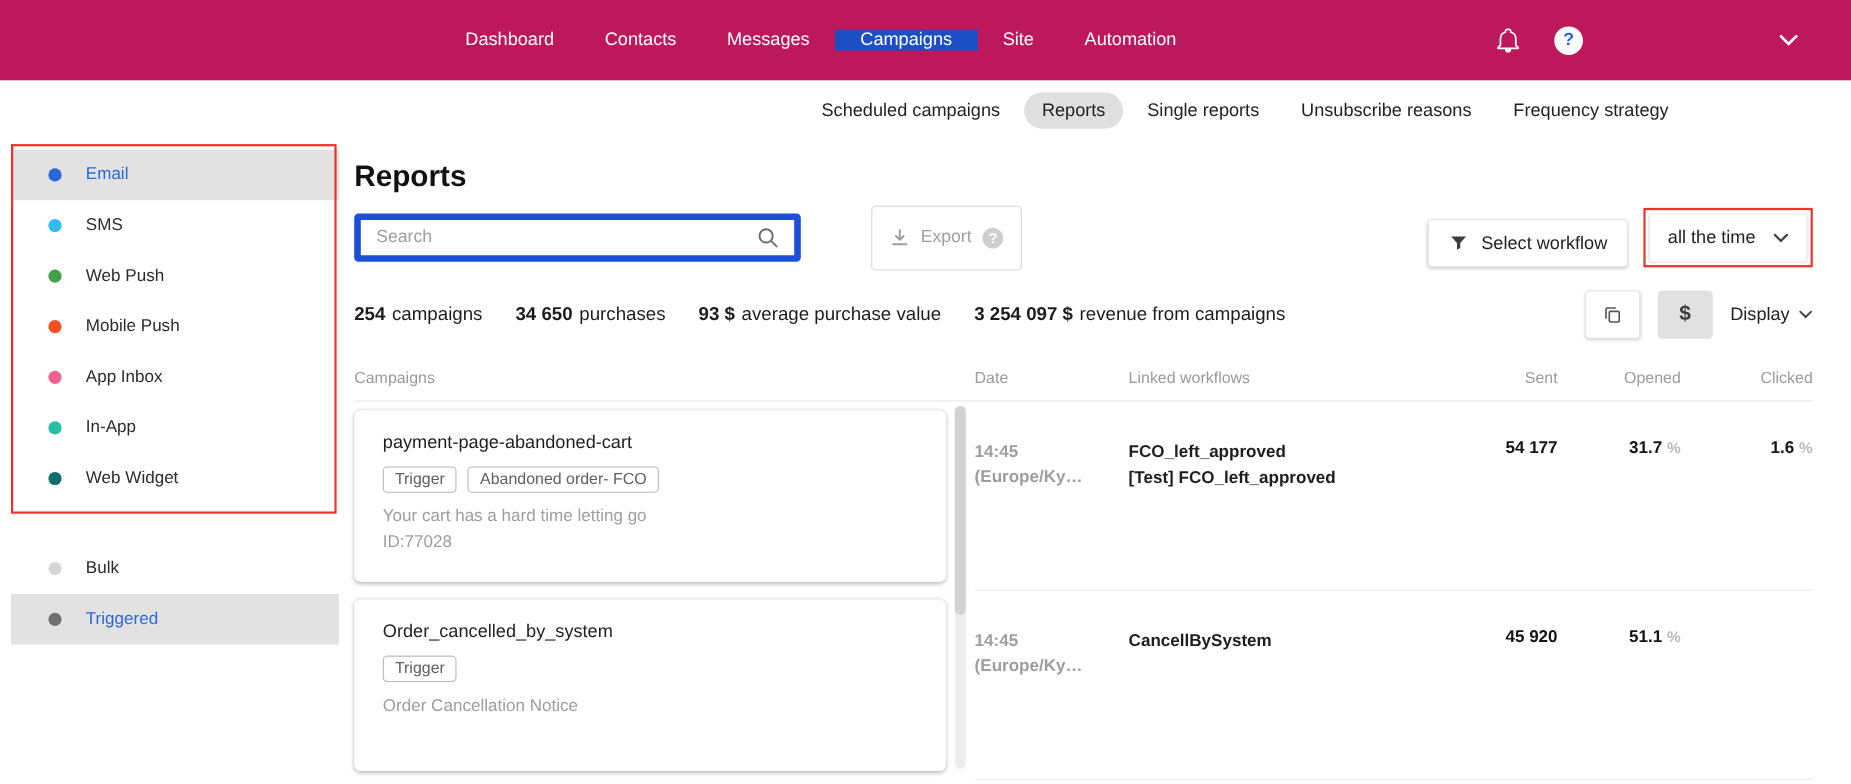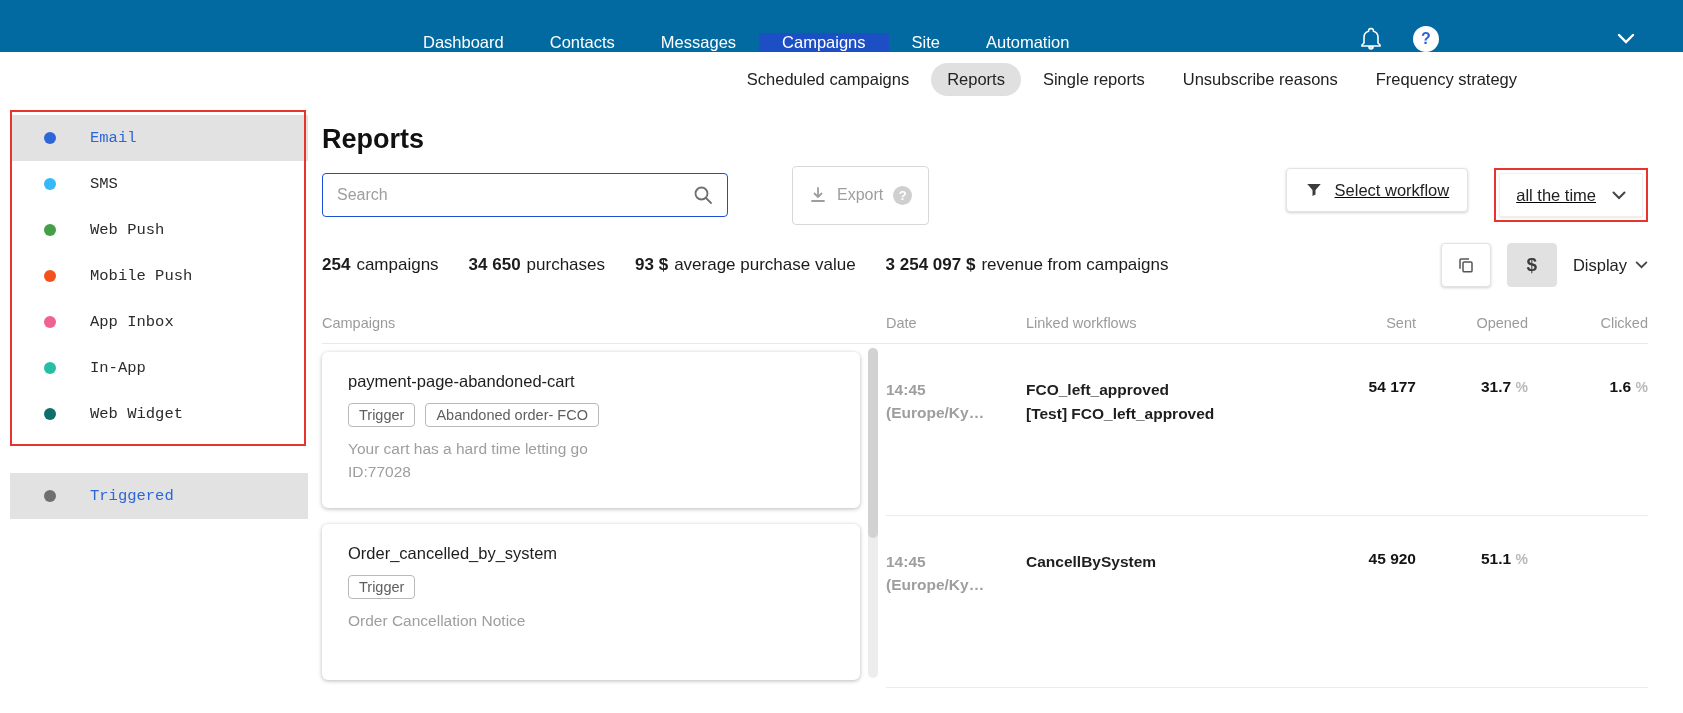--- a/index.html
+++ b/index.html
@@ -1,20 +1,20 @@
 <!DOCTYPE html>
 <html><head>
 <meta charset="utf-8">
 <style>
   * { margin:0; padding:0; box-sizing:border-box; }
   html,body { width:1683px; height:713px; overflow:hidden; background:#fff;
               font-family:"Liberation Sans", sans-serif; }
 
   
-  .topbar { height:52px; background:#0369a1; display:flex; align-items:flex-end; }
+  .topbar { height:73px; background:#be185d; display:flex; align-items:center; }
   .nav-menu { display:flex; margin-left:400px; }
   .nav-item { display:flex; align-items:center; padding:0 23px; color:#fff; font-size:16.5px; cursor:pointer; }
   .nav-item.active { background:#1d4fc4; }
   .topbar-right { margin-left:auto; display:flex; align-items:center; padding-right:48px; }
   .tb-icon { display:flex; align-items:center; justify-content:center; cursor:pointer; }
   .help-circle { width:26px; height:26px; border-radius:50%; background:#fff; color:#2b62d9;
                  font-weight:bold; font-size:16px; display:flex; align-items:center; justify-content:center; margin-left:30px; }
   .acct-chevron { margin-left:178px; }
 
   
@@ -22,42 +22,42 @@
             padding-right:150px; gap:6px; font-size:16.5px; color:#222; }
   .subnav-item { padding:7px 16px; border-radius:18px; cursor:pointer; white-space:nowrap; }
   .subnav-item.selected { background:#e0e0e0; }
 
   
   .page { display:flex; height:595px; }
   .sidebar { width:308px; flex-shrink:0; position:relative; padding-top:9px; }
   .annotation-box { position:absolute; left:10px; top:4px; width:296px; height:336px;
                     border:2px solid #e8342c; pointer-events:none; z-index:5; }
   .side-item { height:46px; display:flex; align-items:center; margin-left:10px;
-               padding-left:34px; gap:34px; cursor:pointer;font-family:Liberation Mono, monospace; }
+               padding-left:34px; gap:22px; cursor:pointer; }
   .side-item.selected { background:#e2e2e2; }
   .dot { width:12px; height:12px; border-radius:50%; flex-shrink:0; }
   .side-label { font-size:15.5px; color:#2b2b2b; }
   .side-item.selected .side-label { color:#2d66d9; }
   .type-group { margin-top:36px; }
 
   .main { flex:1; min-width:0; padding:18px 35px 0 14px; }
   .page-title { font-size:27px; font-weight:bold; color:#111; }
 
   
   .controls { margin-top:16px; display:flex; align-items:center; height:48px; }
-  .search-box { width:406px; height:44px; border:1px solid #1d4ed8; border-radius:4px;
+  .search-box { width:406px; height:44px; border:6px solid #1d4ed8; border-radius:4px;
                 display:flex; align-items:center; padding:0 14px; background:#fff; }
   .search-box input { border:none; outline:none; flex:1; font-size:16px; font-family:inherit; color:#444; }
   .search-box input::placeholder { color:#9e9e9e; }
   .export-btn { margin-left:64px; height:59px; border:1px solid #d8d8d8; border-radius:4px;
                 display:flex; align-items:center; gap:10px; padding:0 16px;
                 color:#9e9e9e; font-size:16px; background:#fff; cursor:pointer; }
   .help-badge { width:19px; height:19px; border-radius:50%; background:#cfcfcf; color:#fff;
                 font-size:13px; font-weight:bold; display:flex; align-items:center; justify-content:center; }
-  .controls-right { margin-left:auto; display:flex; align-items:flex-start; gap:26px;text-decoration:underline; }
+  .controls-right { margin-left:auto; display:flex; align-items:flex-end; gap:14px; }
   .workflow-btn { height:44px; background:#fff; border:1px solid #e3e3e3; border-radius:4px;
                   box-shadow:0 1px 3px rgba(0,0,0,0.18); display:flex; align-items:center;
                   gap:12px; padding:0 18px; font-size:16.5px; color:#222; cursor:pointer; }
   .time-wrap { border:2px solid #e8342c; padding:3px; }
   .time-btn { height:44px; background:#fff; border:1px solid #f0f0f0; border-radius:2px;
               box-shadow:0 1px 2px rgba(0,0,0,0.10); display:flex; align-items:center;
               gap:16px; padding:0 16px; font-size:16.5px; color:#222; cursor:pointer; }
 
   
   .stats-row { margin-top:24px; display:flex; align-items:center; }
@@ -169,20 +169,24 @@
         <span class="dot" style="background-color: rgb(38, 191, 165);"></span>
         <span class="side-label">In-App</span>
       </div>
       <div class="side-item">
         <span class="dot" style="background-color: rgb(15, 110, 107);"></span>
         <span class="side-label">Web Widget</span>
       </div>
     </div>
 
     <div class="type-group">
+      <div class="side-item">
+        <span class="dot" style="background-color: rgb(214, 214, 214);"></span>
+        <span class="side-label">Bulk</span>
+      </div>
       <div class="side-item selected">
         <span class="dot" style="background-color: rgb(111, 111, 111);"></span>
         <span class="side-label">Triggered</span>
       </div>
     </div>
   </aside>
 
   <main class="main">
     <h1 class="page-title">Reports</h1>
 

